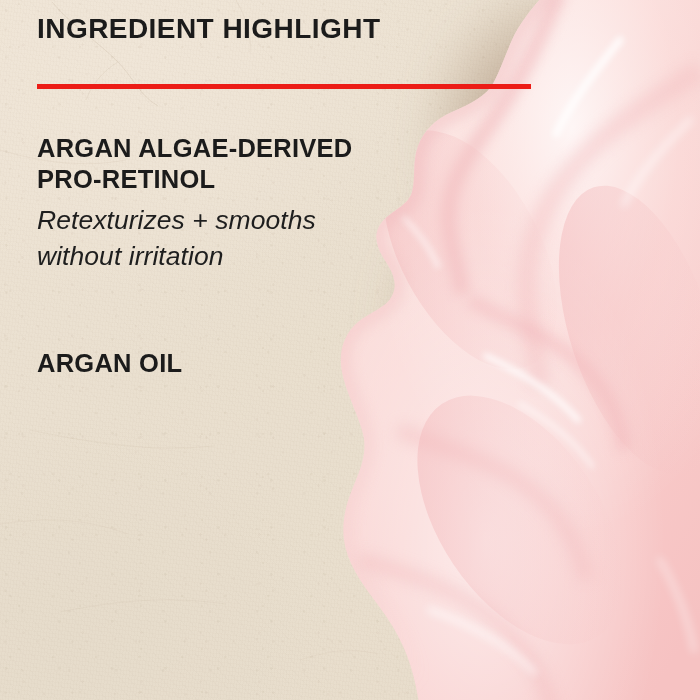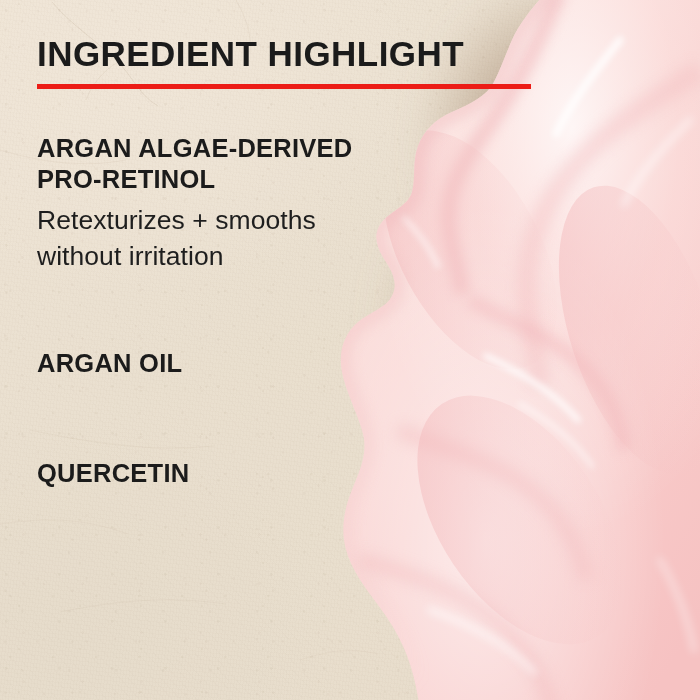--- a/index.html
+++ b/index.html
@@ -93,22 +93,22 @@
   }
   .cream-wrap {
     position: absolute;
     inset: 0;
   }
   .cream-svg { position: absolute; inset: 0; }
 
   
   .eyebrow {
     position: absolute;
-    left: 37px; top: 34px;
-    font-size: 35px;
+    left: 37px; top: 13px;
+    font-size: 28px;
     font-weight: 700;
     letter-spacing: .45px;
     color: #1b1b1b;
     white-space: nowrap;
     text-align: right;
   }
   .rule {
     position: absolute;
     left: 37px; top: 84px;
     width: 494px; height: 5px;
@@ -126,20 +126,21 @@
     white-space: pre-line;
   }
   .block p {
     margin: 7px 0 0 0;
     font-size: 26.5px;
     font-weight: 400;
     letter-spacing: .05px;
     line-height: 36px;
     color: #1e1e1e;
     white-space: pre-line;
+    font-style: italic;
   }
   #block-0 { top: 133px; }
   #block-1 { top: 308px; margin-top: 40px; }
   #block-2 { top: 458px; }
 </style>
 </head>
 <body>
 
 <div id="canvas">
 
@@ -255,16 +256,15 @@
   <div class="block" id="block-0">
     <h3>ARGAN ALGAE-DERIVED
 PRO-RETINOL</h3>
     <p>Retexturizes + smooths
 without irritation</p>
   </div>
   <div class="block" id="block-1">
     <h3>ARGAN OIL</h3>
   </div>
   <div class="block" id="block-2">
-    <h3>QUERCETIN</h3>
   </div>
 
 </div>
 
 </body></html>

